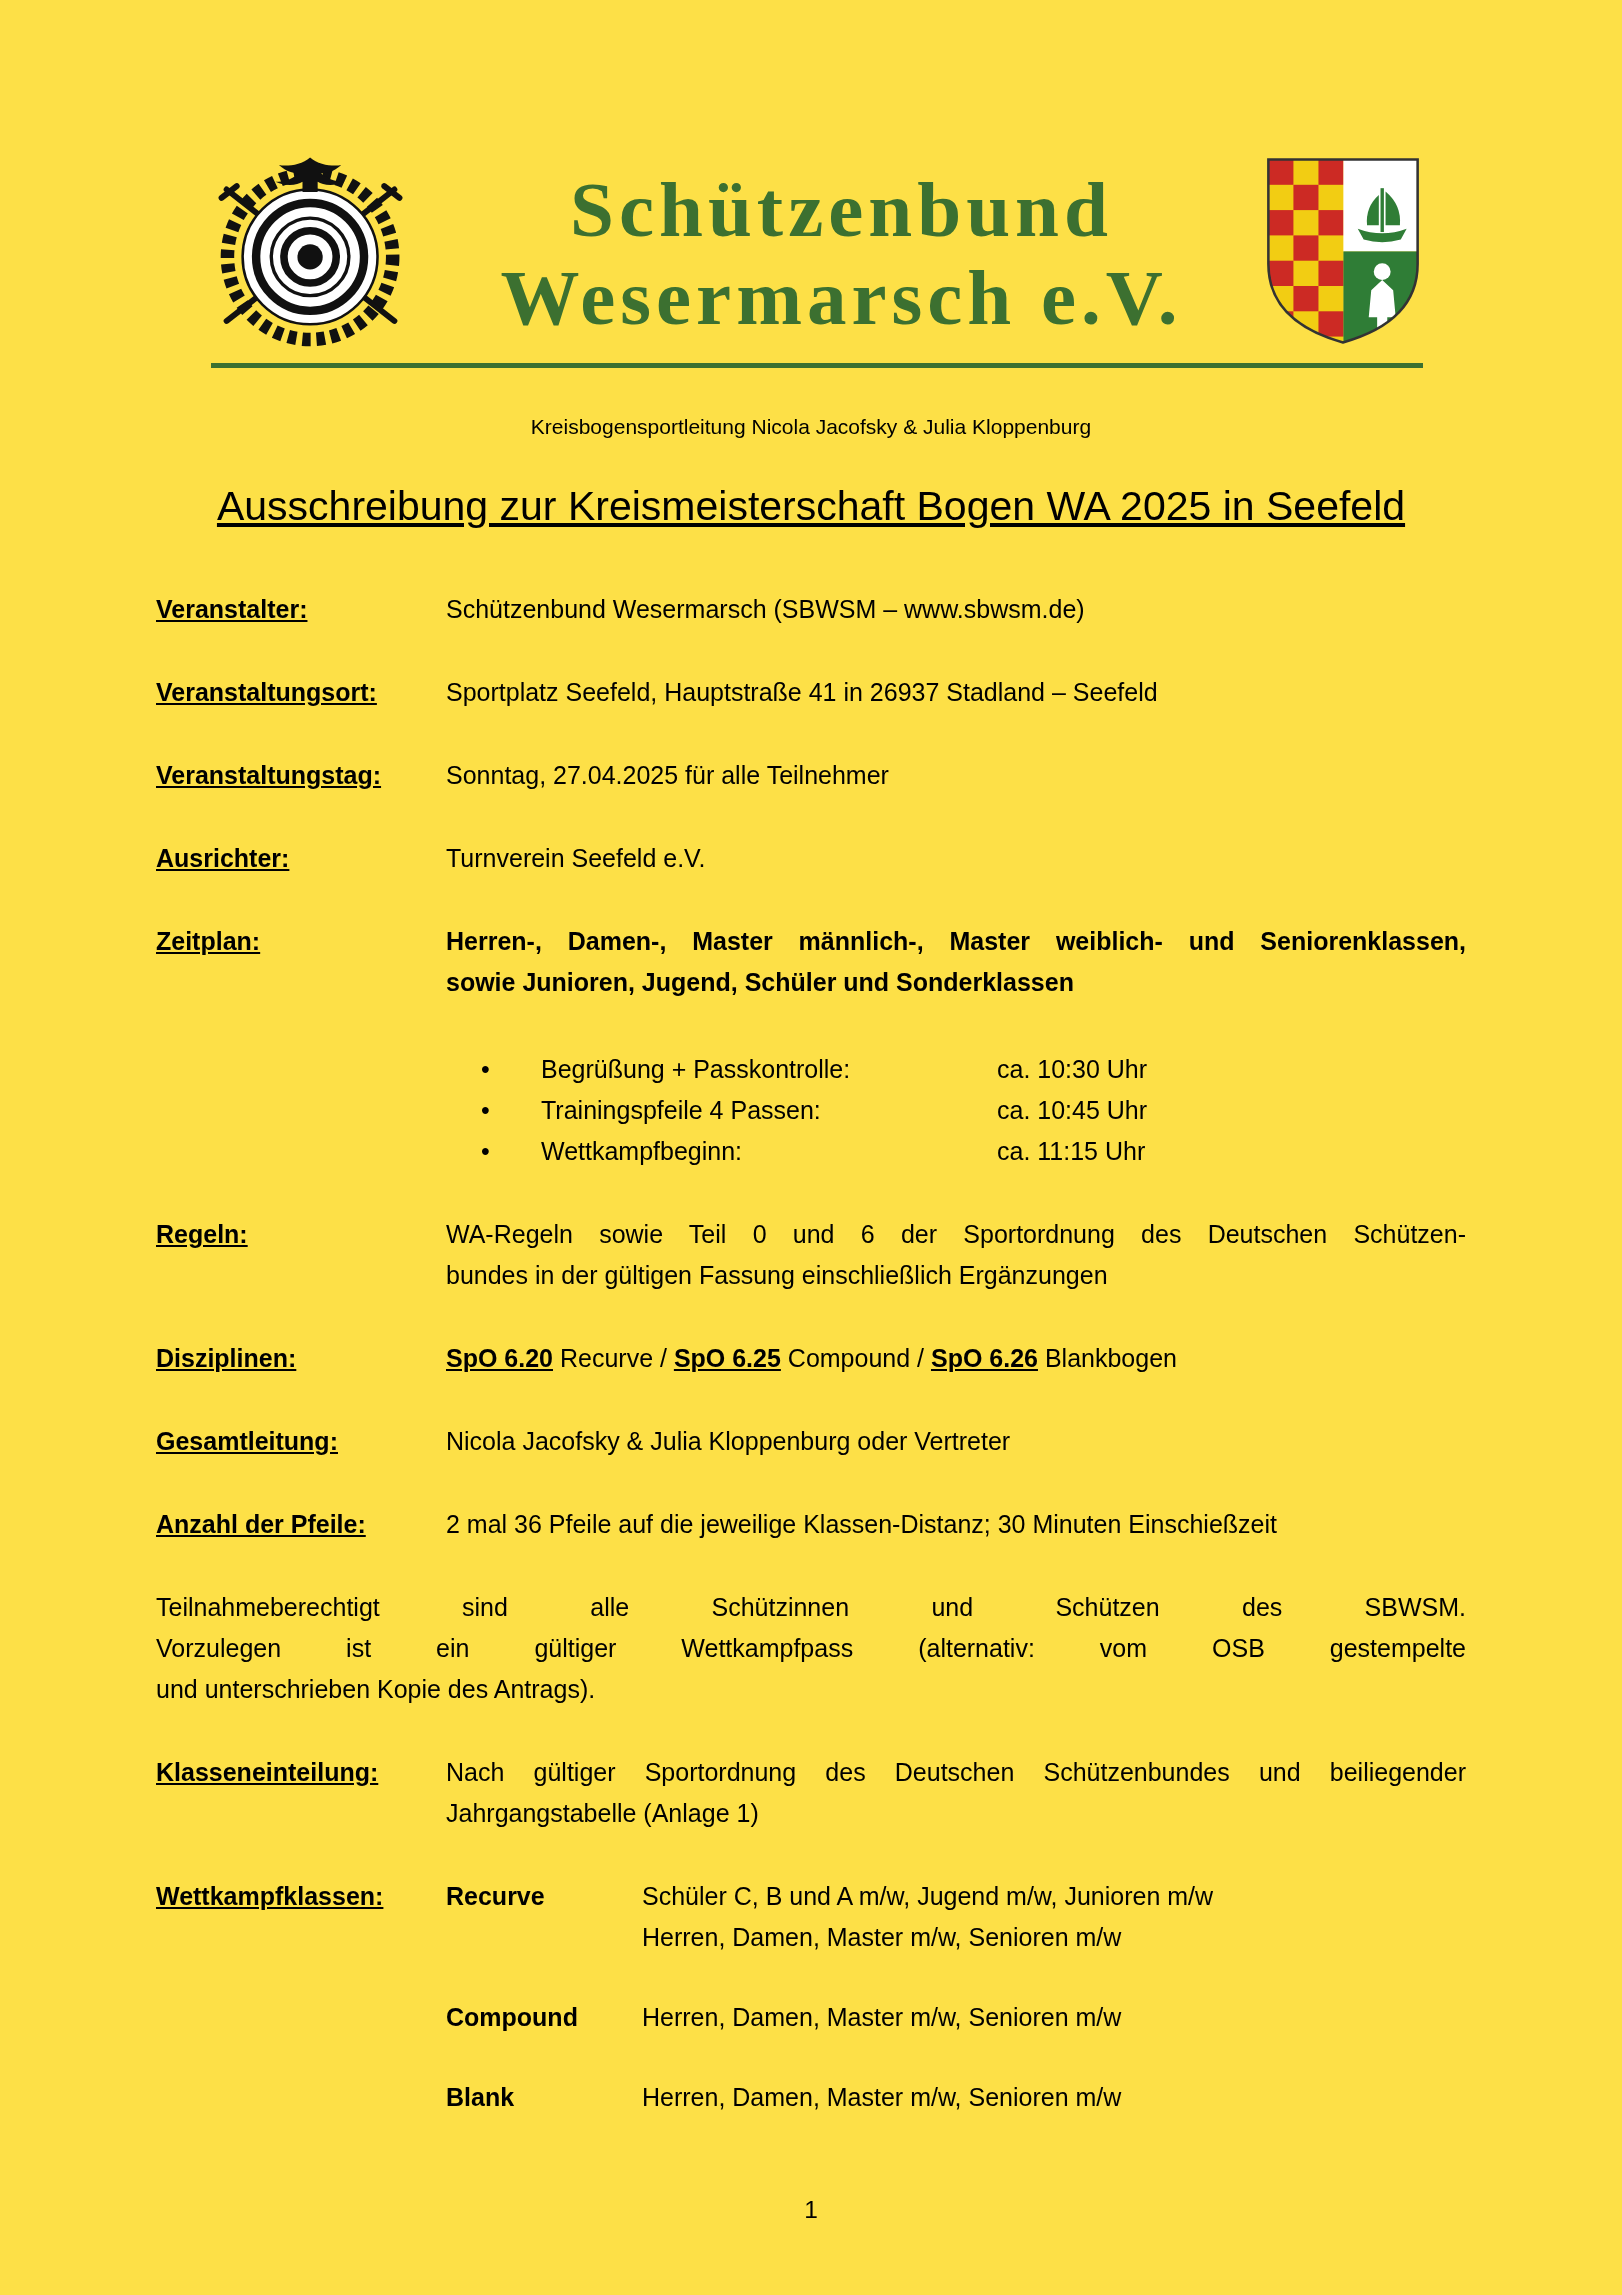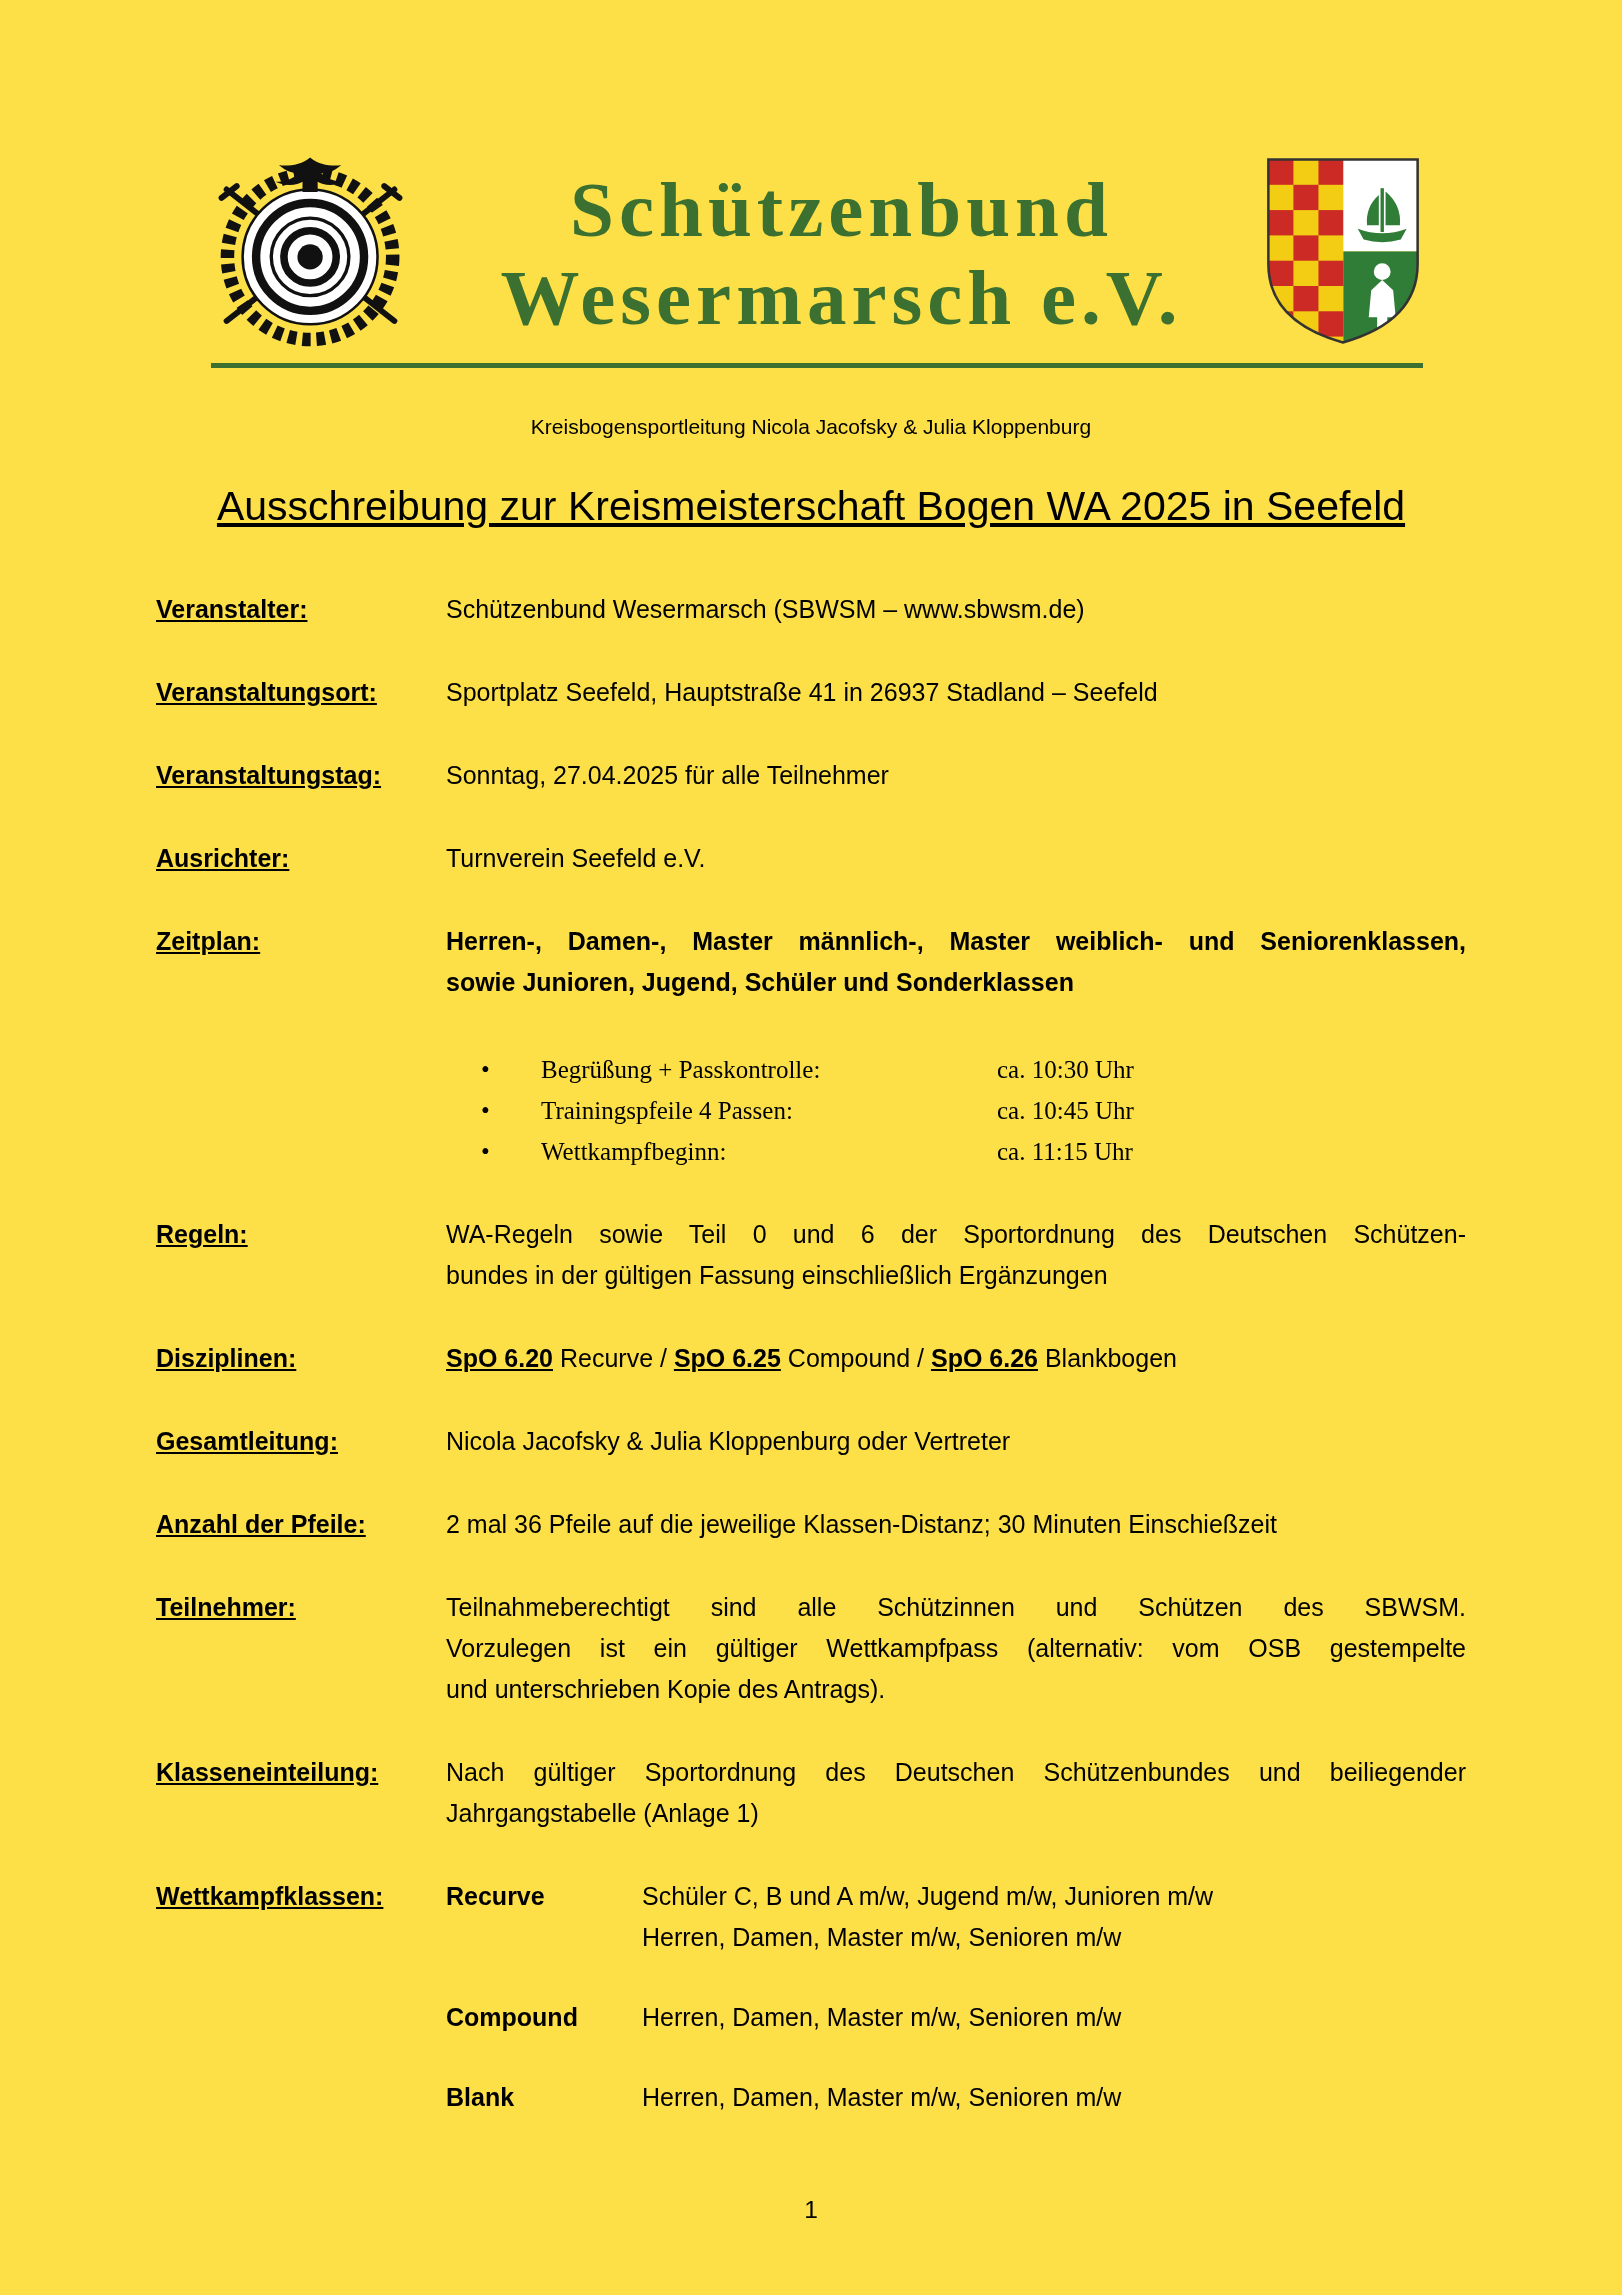--- a/index.html
+++ b/index.html
@@ -30,21 +30,21 @@
   }
   
   .docbody{margin:59px 156px 0 156px;line-height:41px;}
   .row{display:flex;margin-bottom:42px;}
   .label{flex:0 0 290px;font-weight:bold;text-decoration:underline;}
   .content{flex:1;}
   .bold{font-weight:bold;}
   .just{text-align:justify;text-align-last:justify;}
   
   .bullets{margin-top:46px;}
-  .bullet-row{display:flex;font-family:Liberation Serif, serif;}
+  .bullet-row{display:flex;}
   .bdot{flex:0 0 95px;padding-left:35px;box-sizing:border-box;}
   .bdot::before{content:"\2022";}
   .bullet-item{flex:0 0 456px;}
   .bullet-time{flex:1;}
   
   .spo{font-weight:bold;text-decoration:underline;}
   
   .wk-group{display:flex;margin-bottom:39px;}
   .wk-group:last-child{margin-bottom:15px;}
   .wk-disc{flex:0 0 196px;font-weight:bold;}
@@ -192,21 +192,20 @@
       <div class="label">Gesamtleitung:</div>
       <div class="content">Nicola Jacofsky &amp; Julia Kloppenburg oder Vertreter</div>
     </div>
 
     <div class="row">
       <div class="label">Anzahl der Pfeile:</div>
       <div class="content">2 mal 36 Pfeile auf die jeweilige Klassen-Distanz; 30 Minuten Einschießzeit</div>
     </div>
 
     <div class="row">
-      <div class="label">Teilnehmer:</div>
       <div class="content">
         <div class="just">Teilnahmeberechtigt sind alle Schützinnen und Schützen des SBWSM.</div>
         <div class="just">Vorzulegen ist ein gültiger Wettkampfpass (alternativ: vom OSB gestempelte</div>
         <div>und unterschrieben Kopie des Antrags).</div>
       </div>
     </div>
 
     <div class="row">
       <div class="label">Klasseneinteilung:</div>
       <div class="content">

